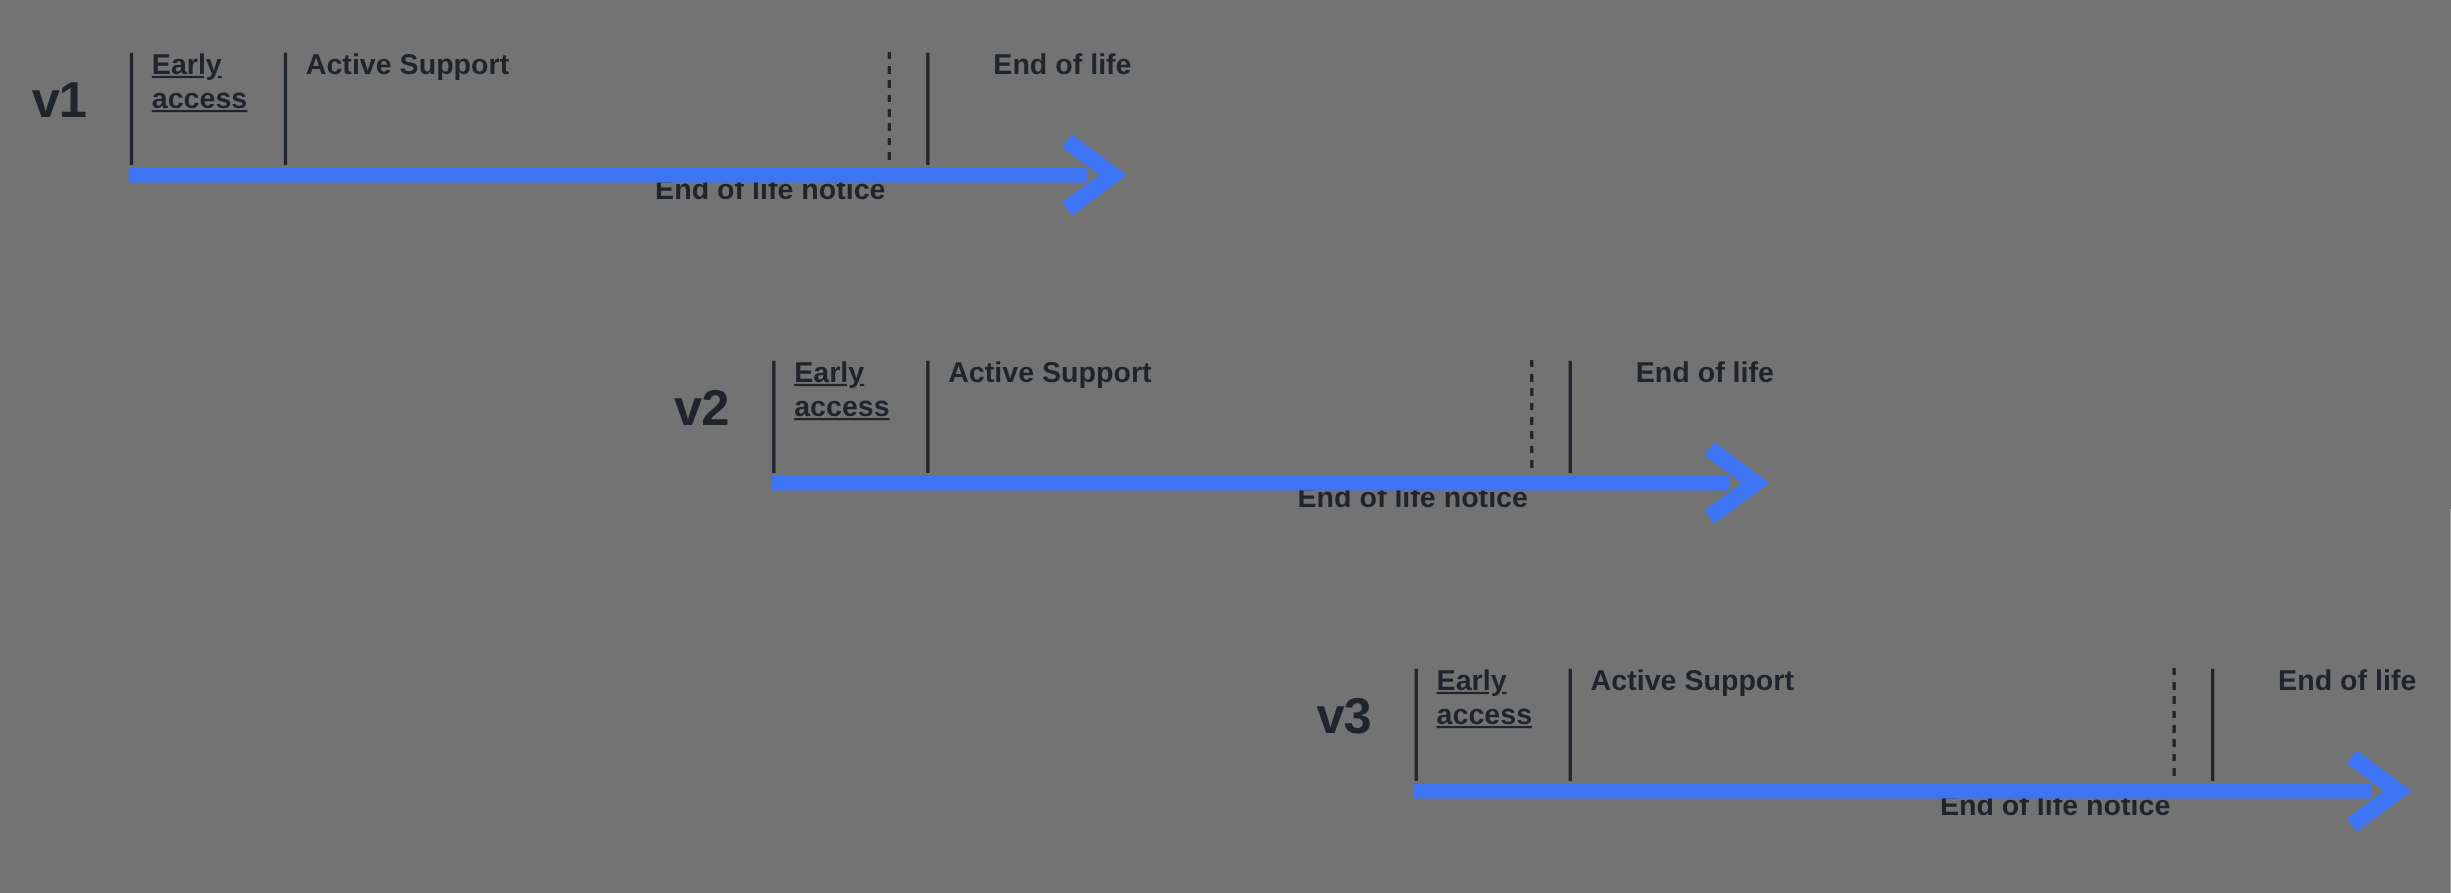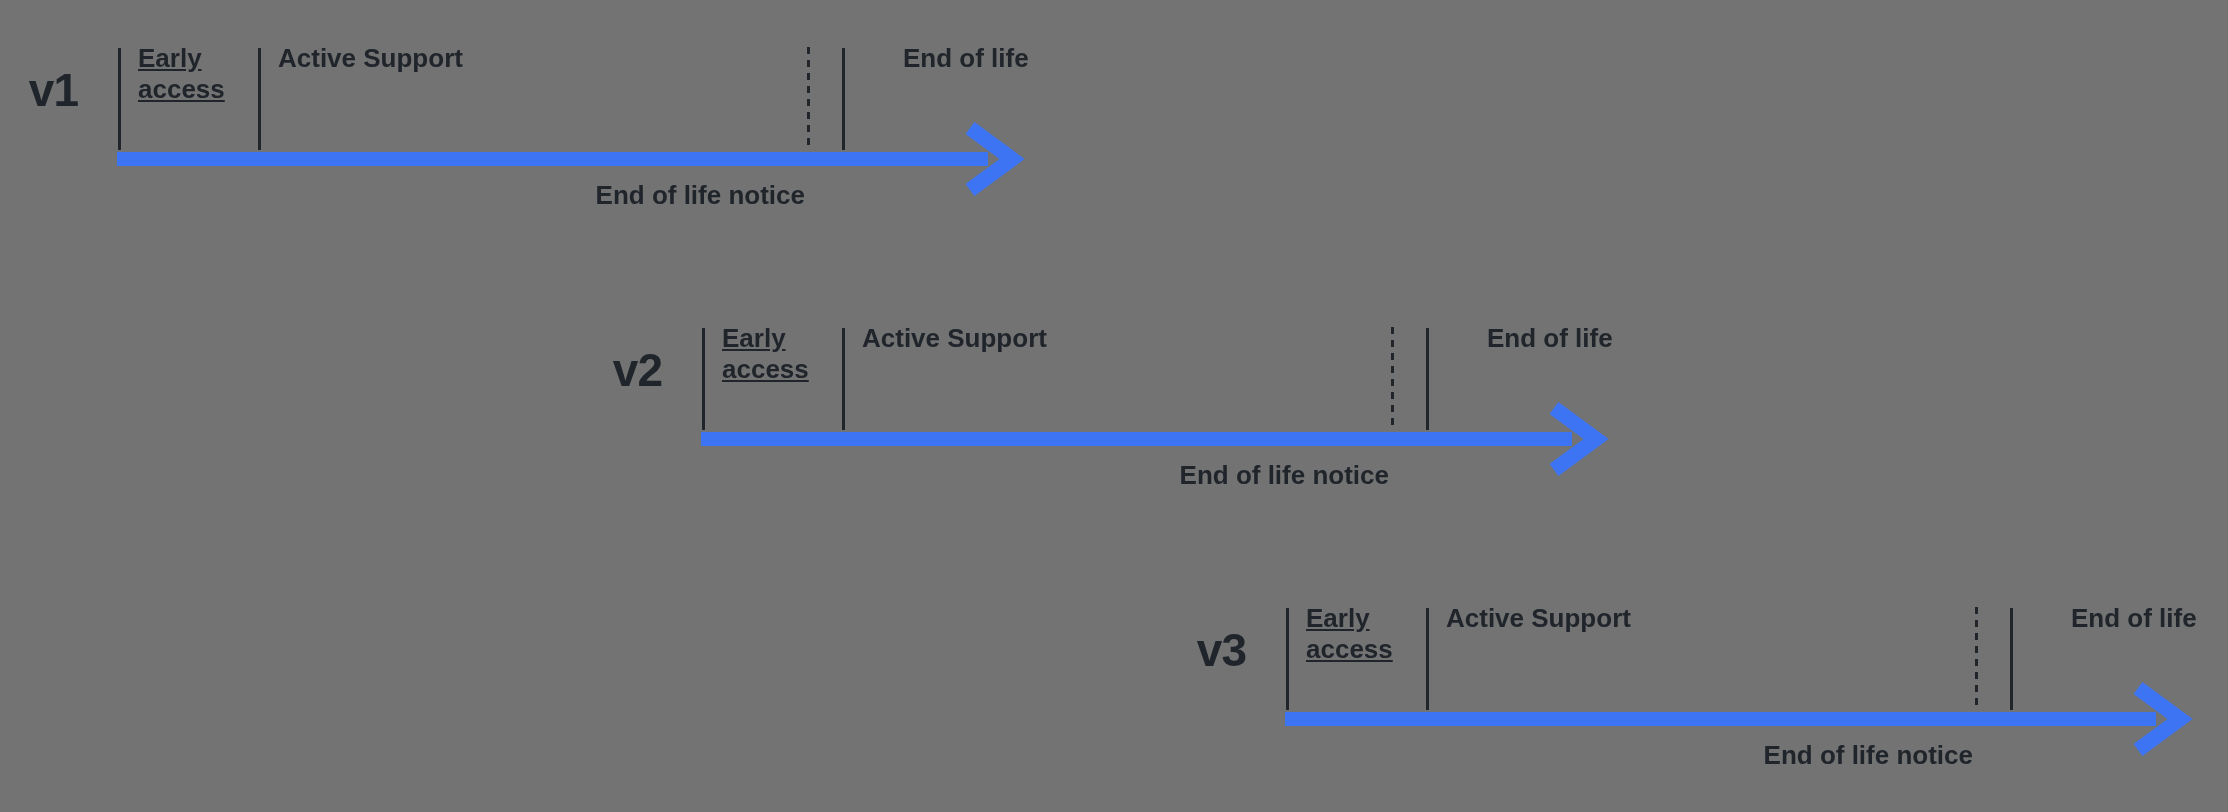--- a/index.html
+++ b/index.html
@@ -48,21 +48,21 @@
     top: 15px;
     font-size: 26px;
     line-height: 31px;
   }
   .phase.early  { left: 120px; width: 104px; text-decoration: underline; }
   .phase.active { left: 260px; width: 420px; }
   .phase.eol    { left: 844px; width: 260px; margin-left: 41px; }
 
   .notice {
     position: absolute;
-    top: 152px; left: 387px;
+    top: 129px; left: 387px;
     width: 400px;
     text-align: right;
     font-size: 26px;
     line-height: 31px;
   }
 
   svg.arrow {
     position: absolute;
     left: 90px; top: 92px;
     width: 920px; height: 90px;

